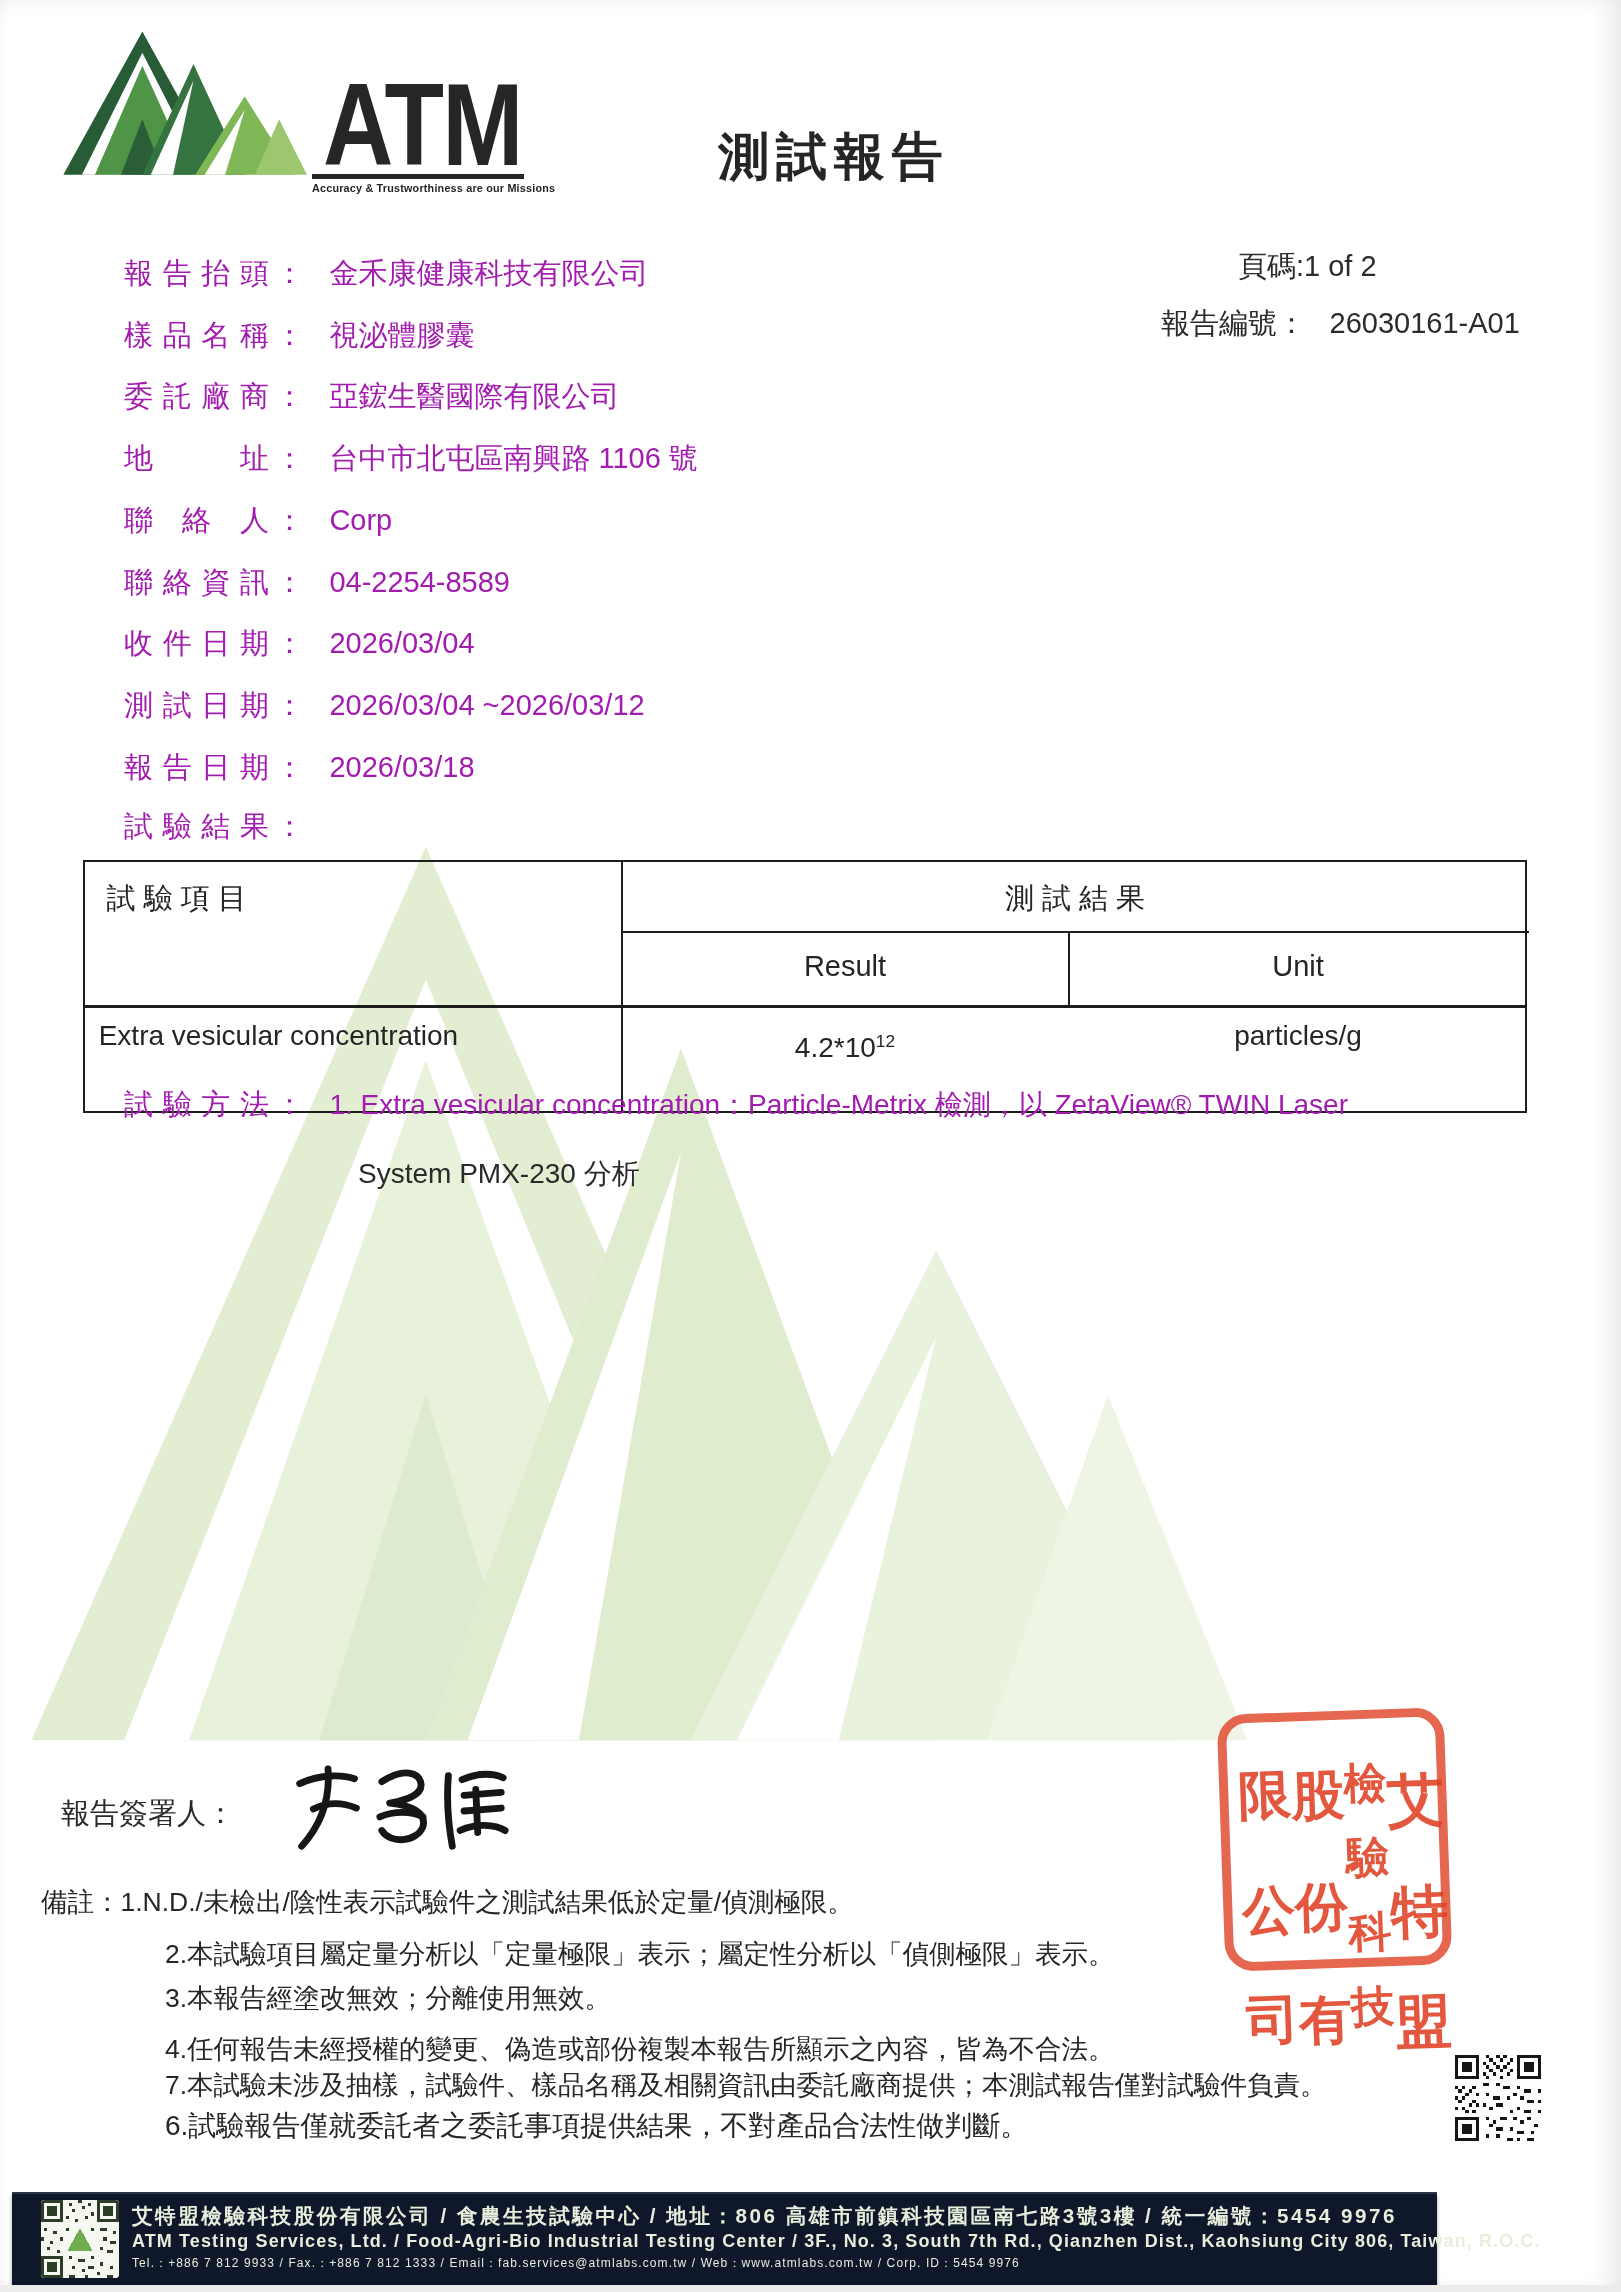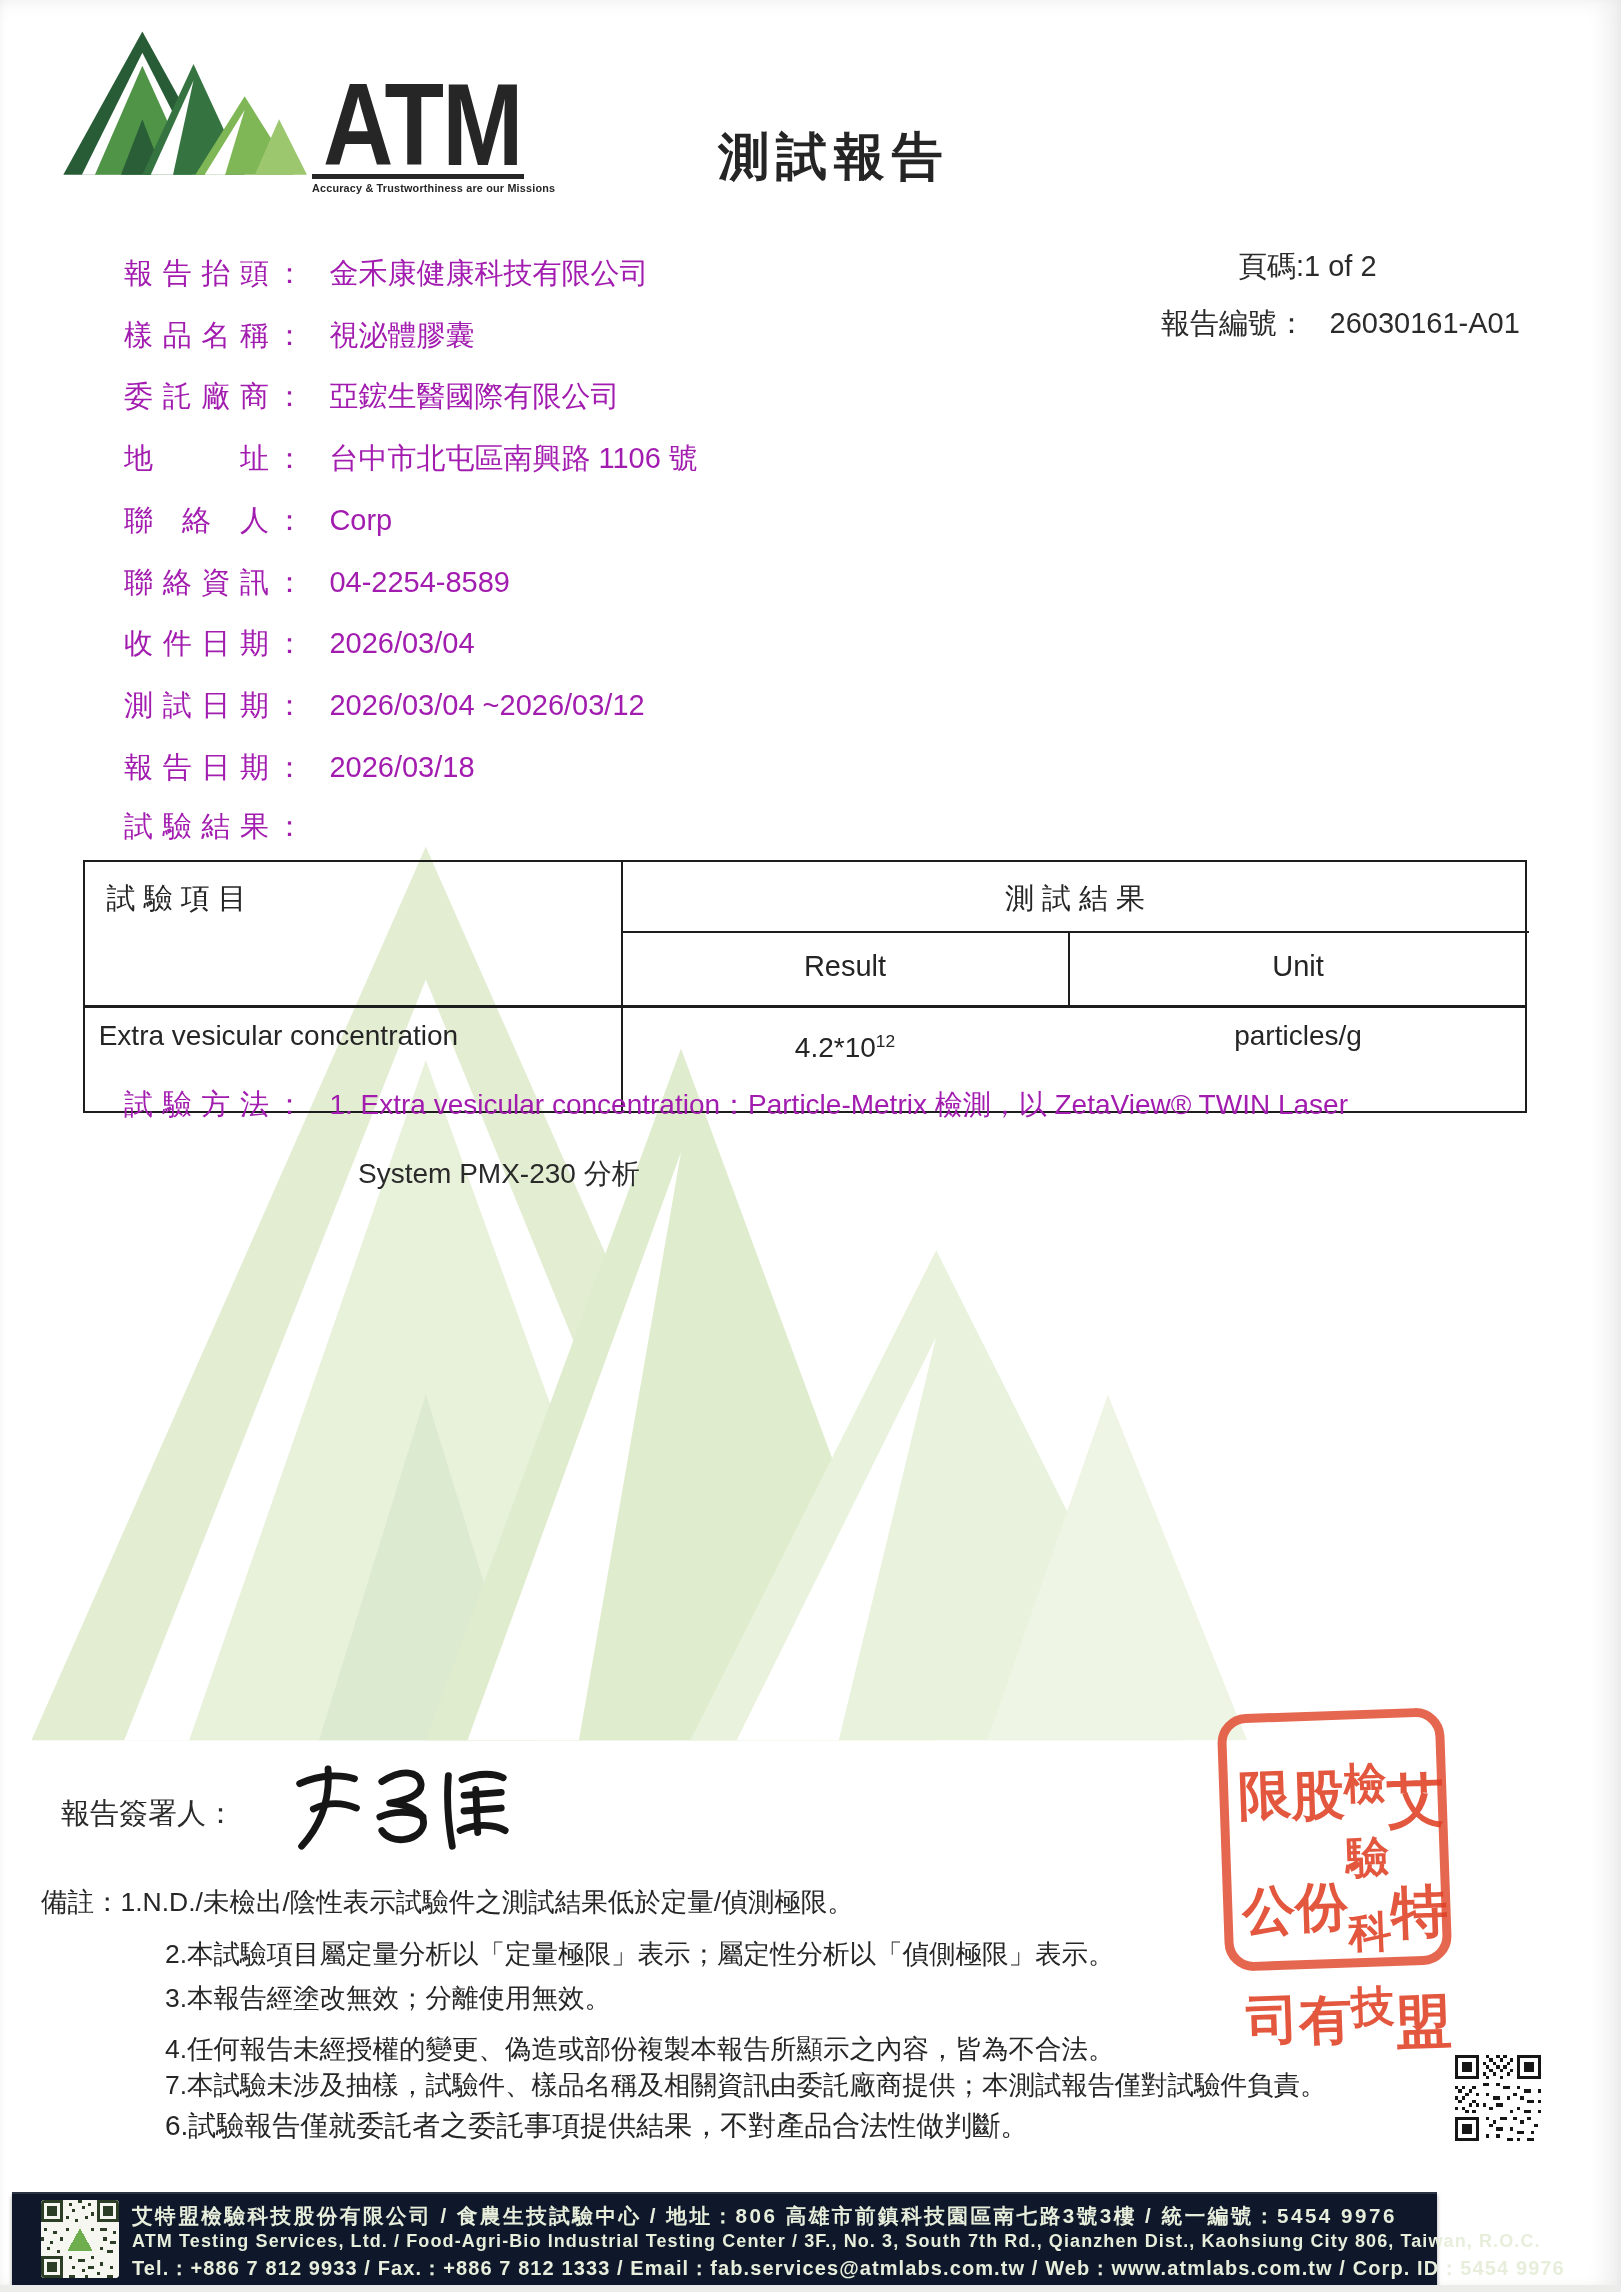--- a/index.html
+++ b/index.html
@@ -46,21 +46,21 @@
   .sc3{font-size:53px;}
   .sc4{font-size:53px;}
 
   
   .footer-bar{position:absolute;left:12px;top:2192px;width:1425px;height:93px;background:#0f172a;
     box-shadow:0 3.9px 3.9px rgba(60,60,58,0.45), inset 0 2px 0 rgba(255,255,255,0.12);}
   .fqr{position:absolute;left:29px;top:7.8px;width:78px;height:78px;background:#f5f7f0;border-radius:3.9px;}
   .fline{position:absolute;left:120px;color:#e7eedb;white-space:nowrap;}
   .fzh{top:9.8px;font-size:20.6px;font-weight:bold;letter-spacing:2.5px;}
   .fen{top:39px;font-size:18px;font-weight:bold;letter-spacing:1.1px;}
-  .ftel{top:63px;font-size:20px;font-weight:bold;letter-spacing:1.1px;}
+  .ftel{top:63px;font-size:12px;font-weight:normal;letter-spacing:1.1px;}
   .below-bar{position:absolute;left:0;top:2285px;width:1621px;height:7.8px;background:#ececea;}
   sup{font-size:0.62em;}
 </style>
 </head>
 <body>
 
 <div id="paper">
 
   <svg class="abs" style="left:-14.7px;top:818px;" width="1392" height="980" viewBox="0 0 300 170" preserveAspectRatio="none">
     <polygon points="95,5 10,160 180,160" fill="#e2edd2"></polygon>

